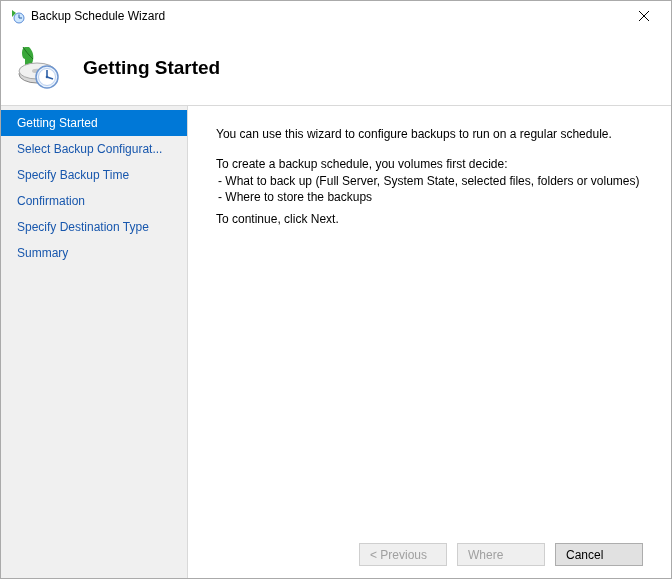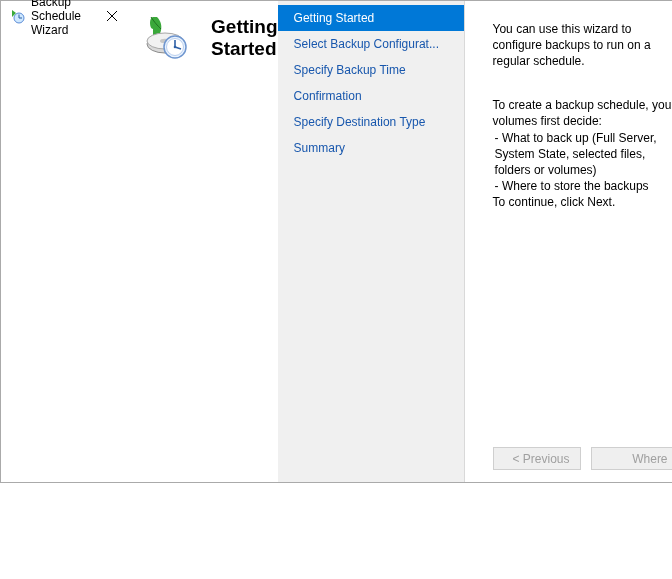--- a/index.html
+++ b/index.html
@@ -6,24 +6,24 @@
   html, body {
     margin: 0; padding: 0;
     width: 672px; height: 579px;
     font-family: "Segoe UI", Tahoma, sans-serif;
     font-size: 12px;
     color: #000;
     background: #ffffff;
     overflow: hidden;
   }
   .window {
-    width: 672px; height: 483px;
+    width: 672px; height: 579px;
     border: 1px solid #aaaaaa;
     display: flex;
-    flex-direction: row;
+    flex-direction: column;
     background: #ffffff;
   }
   .titlebar {
     height: 30px;
     display: flex;
     align-items: center;
     padding: 0 6px 0 8px;
     background: #ffffff;
     position: relative;
   }
@@ -103,43 +103,43 @@
 
   .main {
     flex: 1;
     background: #ffffff;
     padding: 20px 28px 10px 28px;
     display: flex;
     flex-direction: column;
     font-size: 12px;
     color: #000;
   }
-  .main .intro { margin-bottom: 28px; }
+  .main .intro { margin-bottom: 14px; }
   .main .decide-label { margin-bottom: 1px; }
   .main .bullet-line {
     padding-left: 2px;
   }
-  .main .cont { margin-top: 0; }
+  .main .cont { margin-top: 6px; }
   .main .content-block { line-height: 16px; }
   .main .spacer { flex: 1; }
 
   .buttonbar {
     display: flex;
     justify-content: flex-end;
     gap: 10px;
     padding: 0 0 2px 0;
   }
   .btn {
     min-width: 88px;
     height: 23px;
     border: 1px solid #adadad;
     background: #e1e1e1;
     font-size: 12px;
     font-family: inherit;
-    text-align: right;
+    text-align: left;
     padding: 0 10px;
     cursor: default;
   }
   .btn.disabled {
     color: #a0a0a0;
     border-color: #cfcfcf;
     background: #efefef;
   }
   .btn.primary {
     border: 2px solid #0078d7;
@@ -224,17 +224,18 @@
         <div class="bullet-line">-   What to back up (Full Server, System State, selected files, folders or volumes)</div>
         <div class="bullet-line">-   Where to store the backups</div>
         <div class="cont">To continue, click Next.</div>
       </div>
 
       <div class="spacer"></div>
 
       <div class="buttonbar">
         <button class="btn disabled" disabled="">&lt; Previous</button>
         <button class="btn disabled" disabled="">Where</button>
+        <button class="btn">Cancel</button>
       </div>
     </div>
 
   </div>
 </div>
 
 </body></html>

